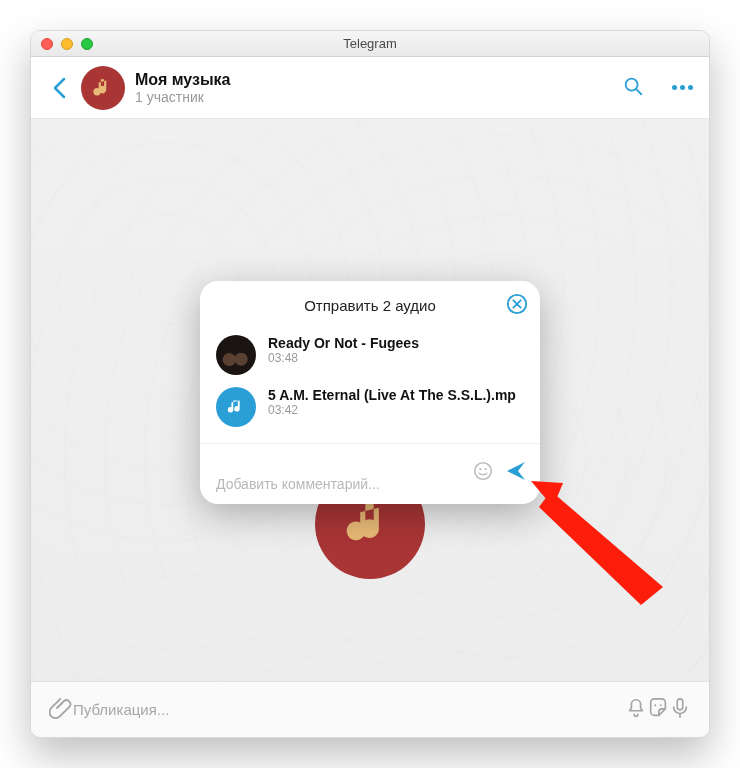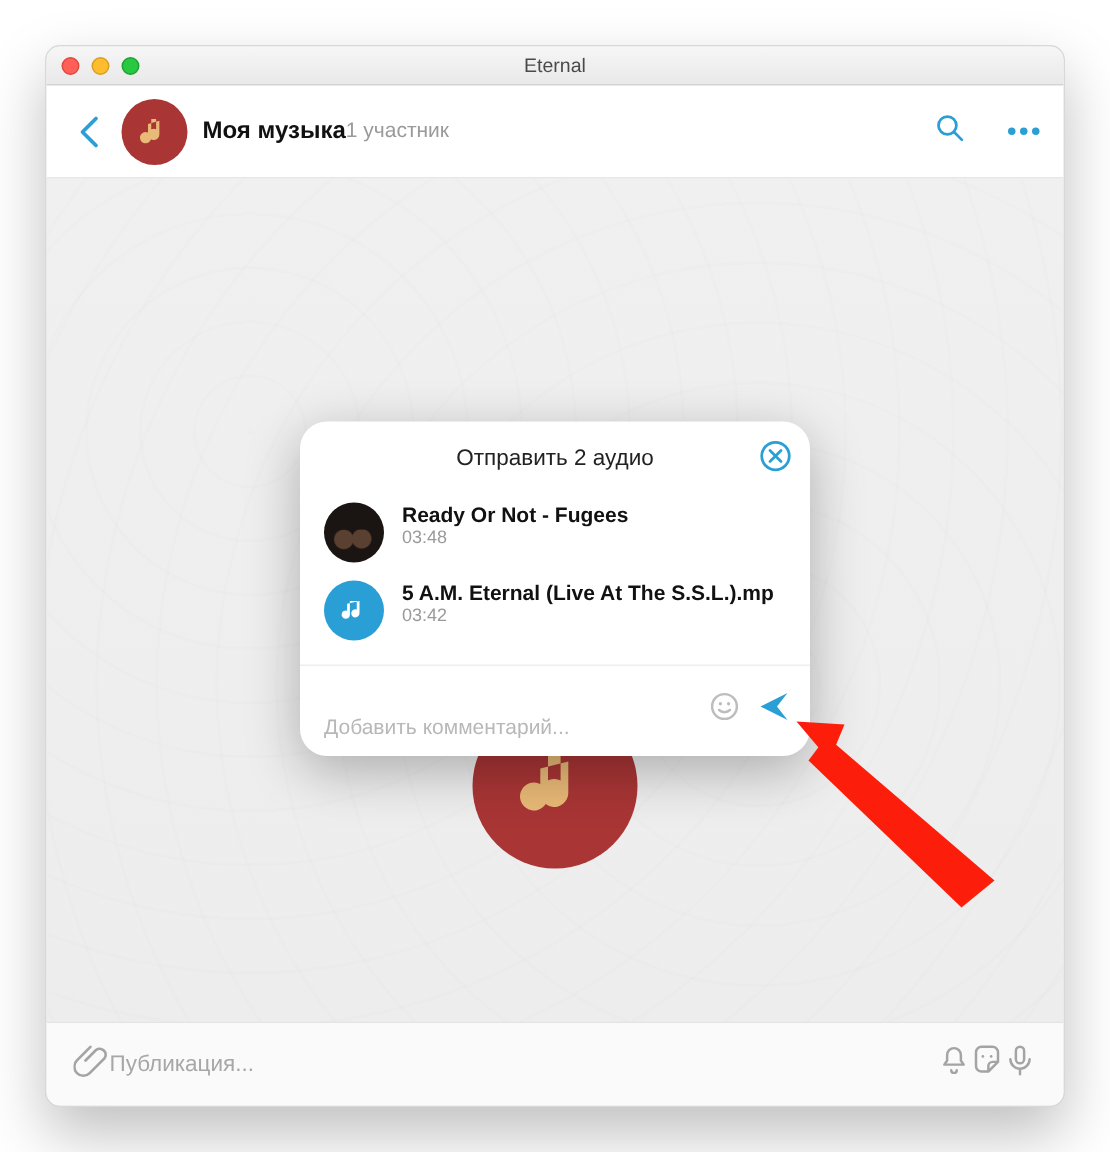--- a/index.html
+++ b/index.html
@@ -27,21 +27,21 @@
   .tl.red{background:#ff5f57;border:1px solid #e1483f;}
   .tl.yel{background:#febc2e;border:1px solid #d6a022;}
   .tl.grn{background:#28c840;border:1px solid #1fa233;}
   .titlebar .title { position:absolute; left:0; right:0; text-align:center; font-size:13px; color:#4a4a4a; pointer-events:none;}
   .header {
     height: 62px; display:flex; align-items:center; padding:0 16px; gap:10px;
     border-bottom:1px solid #e6e6e6; background:#fff;
   }
   .back-btn { color:#2a9fd6; display:flex; align-items:center; justify-content:center; width:24px; height:24px; cursor:pointer;}
   .avatar { width:44px; height:44px; border-radius:50%; background:#a93535; display:flex; align-items:center; justify-content:center; }
-  .chat-title-block { flex:1; display:flex; line-height:1.2;}
+  .chat-title-block { flex:1; display:flex; flex-direction:column; line-height:1.2;}
   .chat-title { font-size:16px; font-weight:600; color:#111;}
   .chat-sub { font-size:14px; color:#9a9a9a;}
   .hdr-icons { display:flex; align-items:center; gap:28px; color:#2a9fd6;}
   .more-dots { display:flex; gap:3px; }
   .more-dots span{width:5px;height:5px;border-radius:50%;background:#2a9fd6;display:block;}
 
   .chat-area {
     flex:1;
     background:
       linear-gradient(rgba(230,230,230,0.6),rgba(225,225,225,0.6)),
@@ -94,21 +94,21 @@
 
 <div class="page">
   <div class="window">
 
     <div class="titlebar">
       <div class="traffic">
         <div class="tl red"></div>
         <div class="tl yel"></div>
         <div class="tl grn"></div>
       </div>
-      <div class="title">Eternal</div>
+      <div class="title">Telegram</div>
     </div>
 
     <div class="header">
       <div class="back-btn">
         <svg width="14" height="22" viewBox="0 0 14 22">
             <path d="M12 2 L3 11 L12 20" stroke="#2a9fd6" stroke-width="2.5" fill="none" stroke-linecap="round" stroke-linejoin="round"></path>
           </svg>
       </div>
       <div class="avatar">
         <svg width="26" height="26" viewBox="0 0 24 24">

